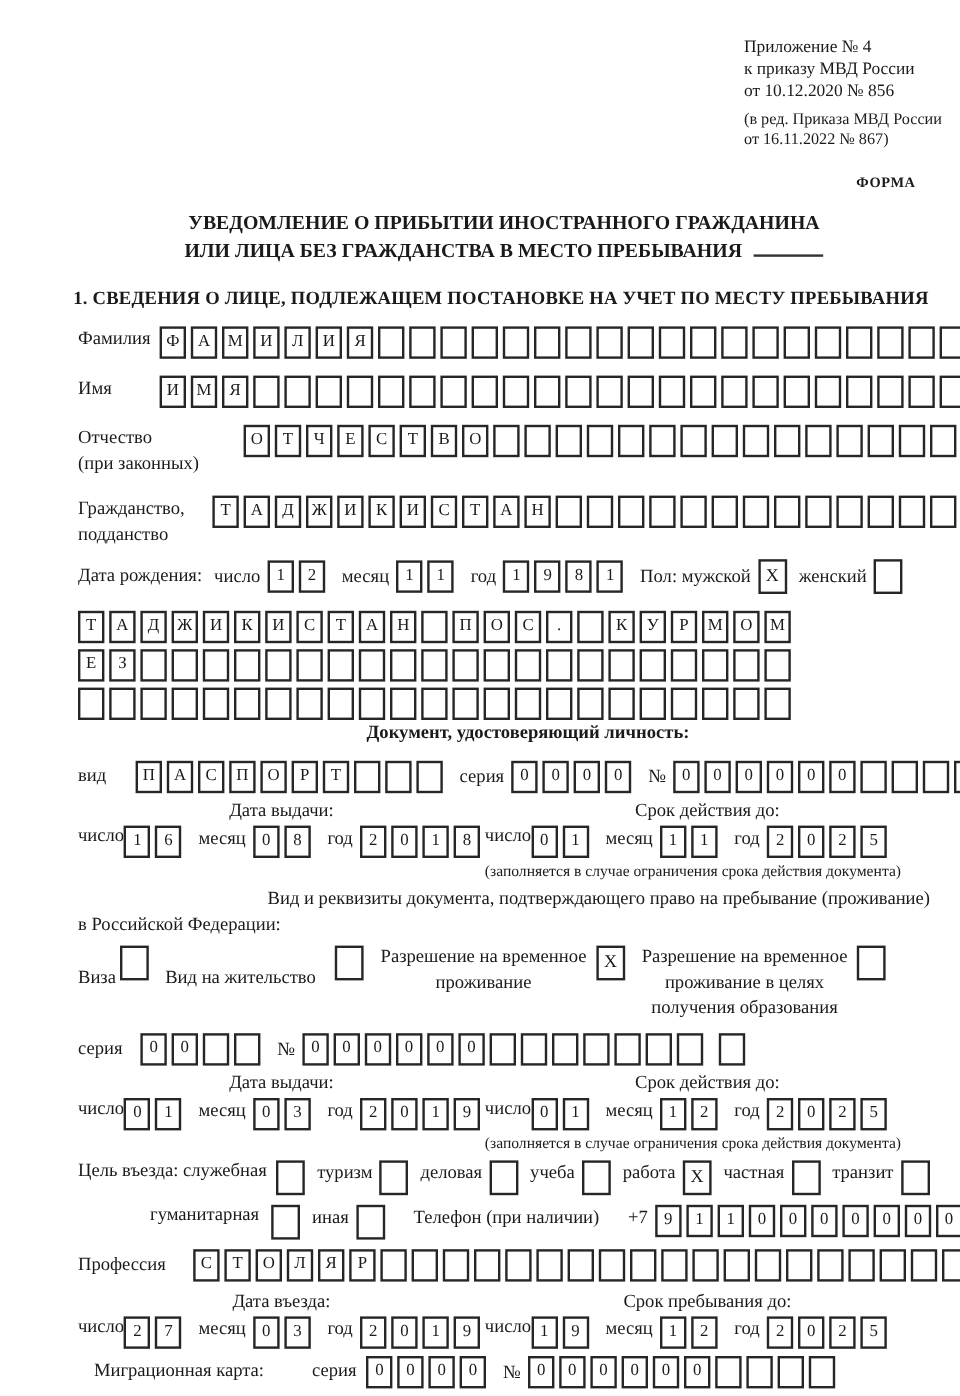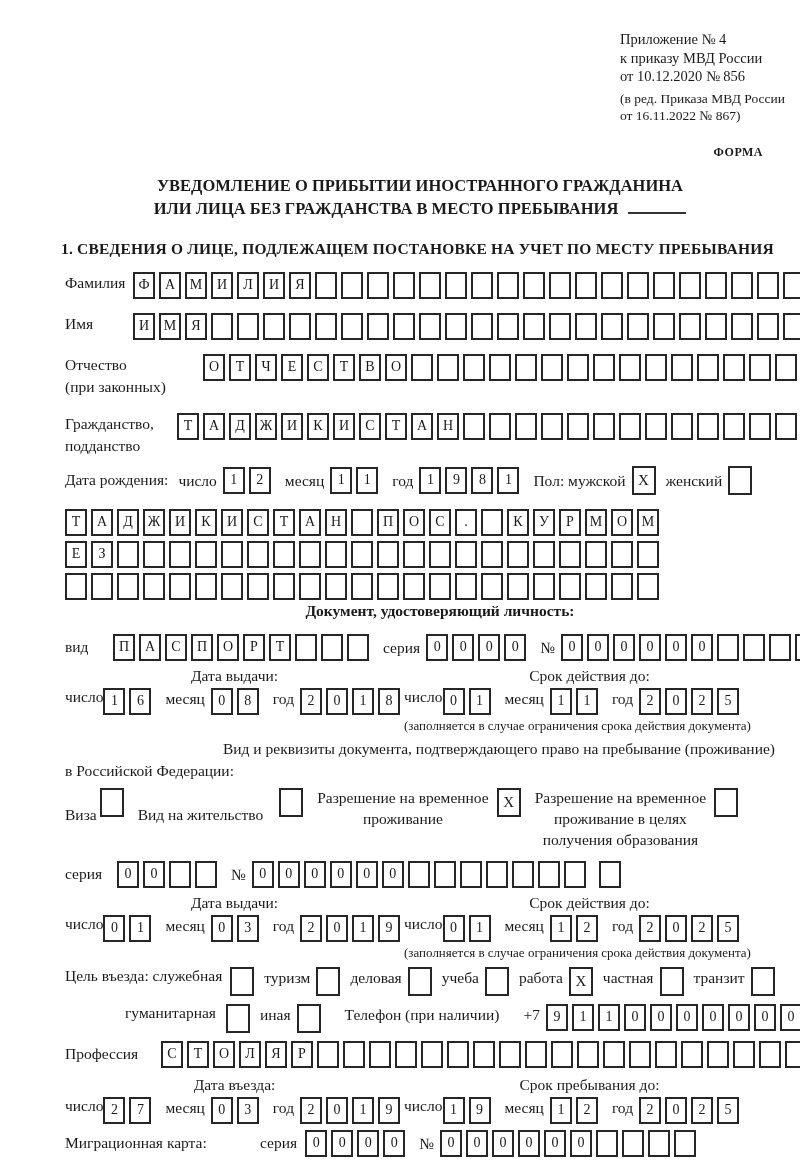--- a/index.html
+++ b/index.html
@@ -610,21 +610,21 @@
       <span class="cells">
           <span class="cell">2</span>
           <span class="cell">0</span>
           <span class="cell">2</span>
           <span class="cell">5</span>
         </span>
     </div>
   </div>
 </div>
 
-<div class="frow" style="align-items:center;margin-top:6px;">
+<div class="frow" style="align-items:center;margin-top:6px;text-align:right;">
   <span class="nowrap" style="flex:0 0 155px;">Миграционная карта:</span>
   <span class="nowrap" style="margin-right:8px;margin-left:40px;">серия</span>
   <span class="cells">
       <span class="cell">0</span>
       <span class="cell">0</span>
       <span class="cell">0</span>
       <span class="cell">0</span>
     </span>
   <span class="inline-lbl">№</span>
   <span class="cells">

